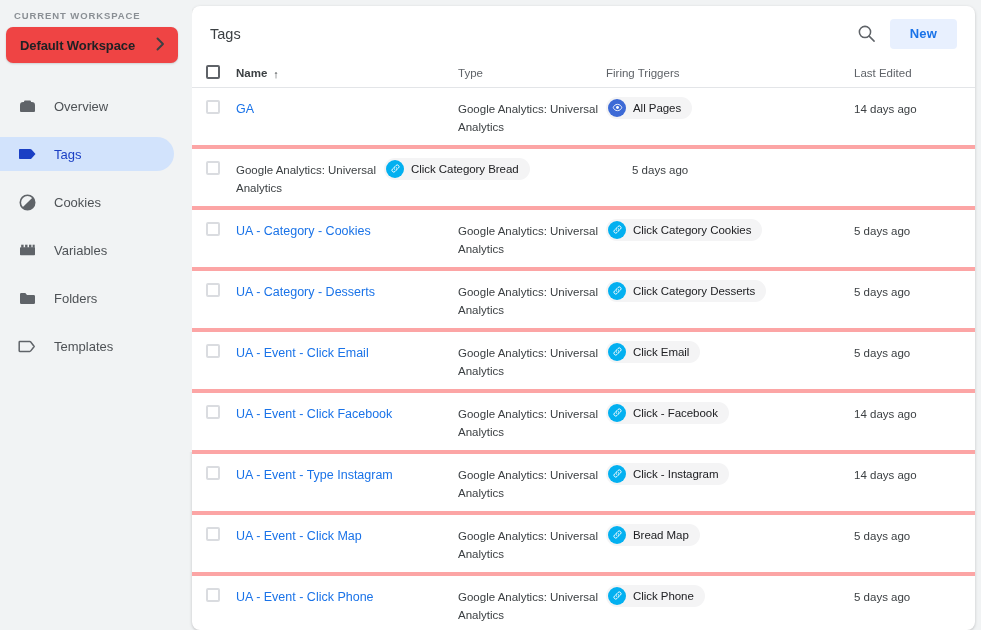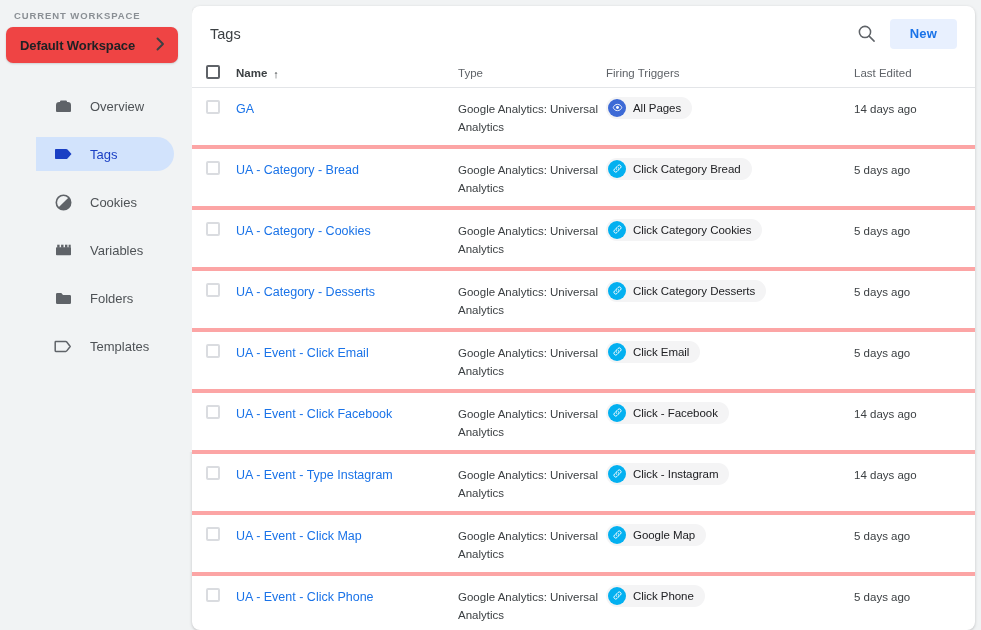--- a/index.html
+++ b/index.html
@@ -36,21 +36,21 @@
     padding: 0 12px 0 14px;
     box-shadow: 0 1px 2px rgba(60,64,67,0.18), 0 0 1px rgba(60,64,67,0.10);
     cursor: pointer;
   }
   .ws-name {
     font-size: 13px; font-weight: 700; color: #202124;
     flex: 1; letter-spacing: -0.1px;
   }
   .ws-chev { color: #3c4043; font-size: 14px; font-weight: 700; line-height: 1; }
 
-  .nav { margin-top: 26px; padding-left: 36px; }
+  .nav { margin-top: 26px; }
   .nav-item {
     display: flex; align-items: center;
     height: 34px;
     padding-left: 16px;
     margin-right: 18px;
     border-radius: 0 18px 18px 0;
     cursor: pointer;
     color: #4e5256;
     font-size: 13px;
   }
@@ -300,21 +300,20 @@
                       <path d="M8 3.4c-3 0-5.3 2-6.2 4.6C2.7 10.6 5 12.6 8 12.6s5.3-2 6.2-4.6C13.3 5.4 11 3.4 8 3.4z" fill="none" stroke="#fff" stroke-width="1.3"></path>
                       <circle cx="8" cy="8" r="2.1" fill="#fff"></circle>
                     </svg>
                   </span>
                   <span class="chip-txt">All Pages</span>
                 </span></div>
               <div class="c-edit"><span class="cell-edit">14 days ago</span></div>
             </div>
             <div class="row">
               <div class="c-chk"><span class="chk"></span></div>
-              <div class="c-name"><a class="cell-name">UA - Category - Bread</a></div>
               <div class="c-type"><span class="cell-type">Google Analytics: Universal Analytics</span></div>
               <div class="c-trig"><span class="chip">
                   <span class="chip-ico click">
                     <svg width="11" height="11" viewBox="0 0 16 16" aria-hidden="true">
                       <path d="M6.6 9.4a2.6 2.6 0 010-3.7l2.1-2.1a2.6 2.6 0 113.7 3.7l-1 1" fill="none" stroke="#fff" stroke-width="1.35" stroke-linecap="round"></path>
                       <path d="M9.4 6.6a2.6 2.6 0 010 3.7l-2.1 2.1a2.6 2.6 0 11-3.7-3.7l1-1" fill="none" stroke="#fff" stroke-width="1.35" stroke-linecap="round"></path>
                     </svg>
                   </span>
                   <span class="chip-txt">Click Category Bread</span>
                 </span></div>
@@ -399,21 +398,21 @@
               <div class="c-chk"><span class="chk"></span></div>
               <div class="c-name"><a class="cell-name">UA - Event - Click Map</a></div>
               <div class="c-type"><span class="cell-type">Google Analytics: Universal Analytics</span></div>
               <div class="c-trig"><span class="chip">
                   <span class="chip-ico click">
                     <svg width="11" height="11" viewBox="0 0 16 16" aria-hidden="true">
                       <path d="M6.6 9.4a2.6 2.6 0 010-3.7l2.1-2.1a2.6 2.6 0 113.7 3.7l-1 1" fill="none" stroke="#fff" stroke-width="1.35" stroke-linecap="round"></path>
                       <path d="M9.4 6.6a2.6 2.6 0 010 3.7l-2.1 2.1a2.6 2.6 0 11-3.7-3.7l1-1" fill="none" stroke="#fff" stroke-width="1.35" stroke-linecap="round"></path>
                     </svg>
                   </span>
-                  <span class="chip-txt">Google Map</span>
+                  <span class="chip-txt">Bread Map</span>
                 </span></div>
               <div class="c-edit"><span class="cell-edit">5 days ago</span></div>
             </div>
             <div class="row">
               <div class="c-chk"><span class="chk"></span></div>
               <div class="c-name"><a class="cell-name">UA - Event - Click Phone</a></div>
               <div class="c-type"><span class="cell-type">Google Analytics: Universal Analytics</span></div>
               <div class="c-trig"><span class="chip">
                   <span class="chip-ico click">
                     <svg width="11" height="11" viewBox="0 0 16 16" aria-hidden="true">

